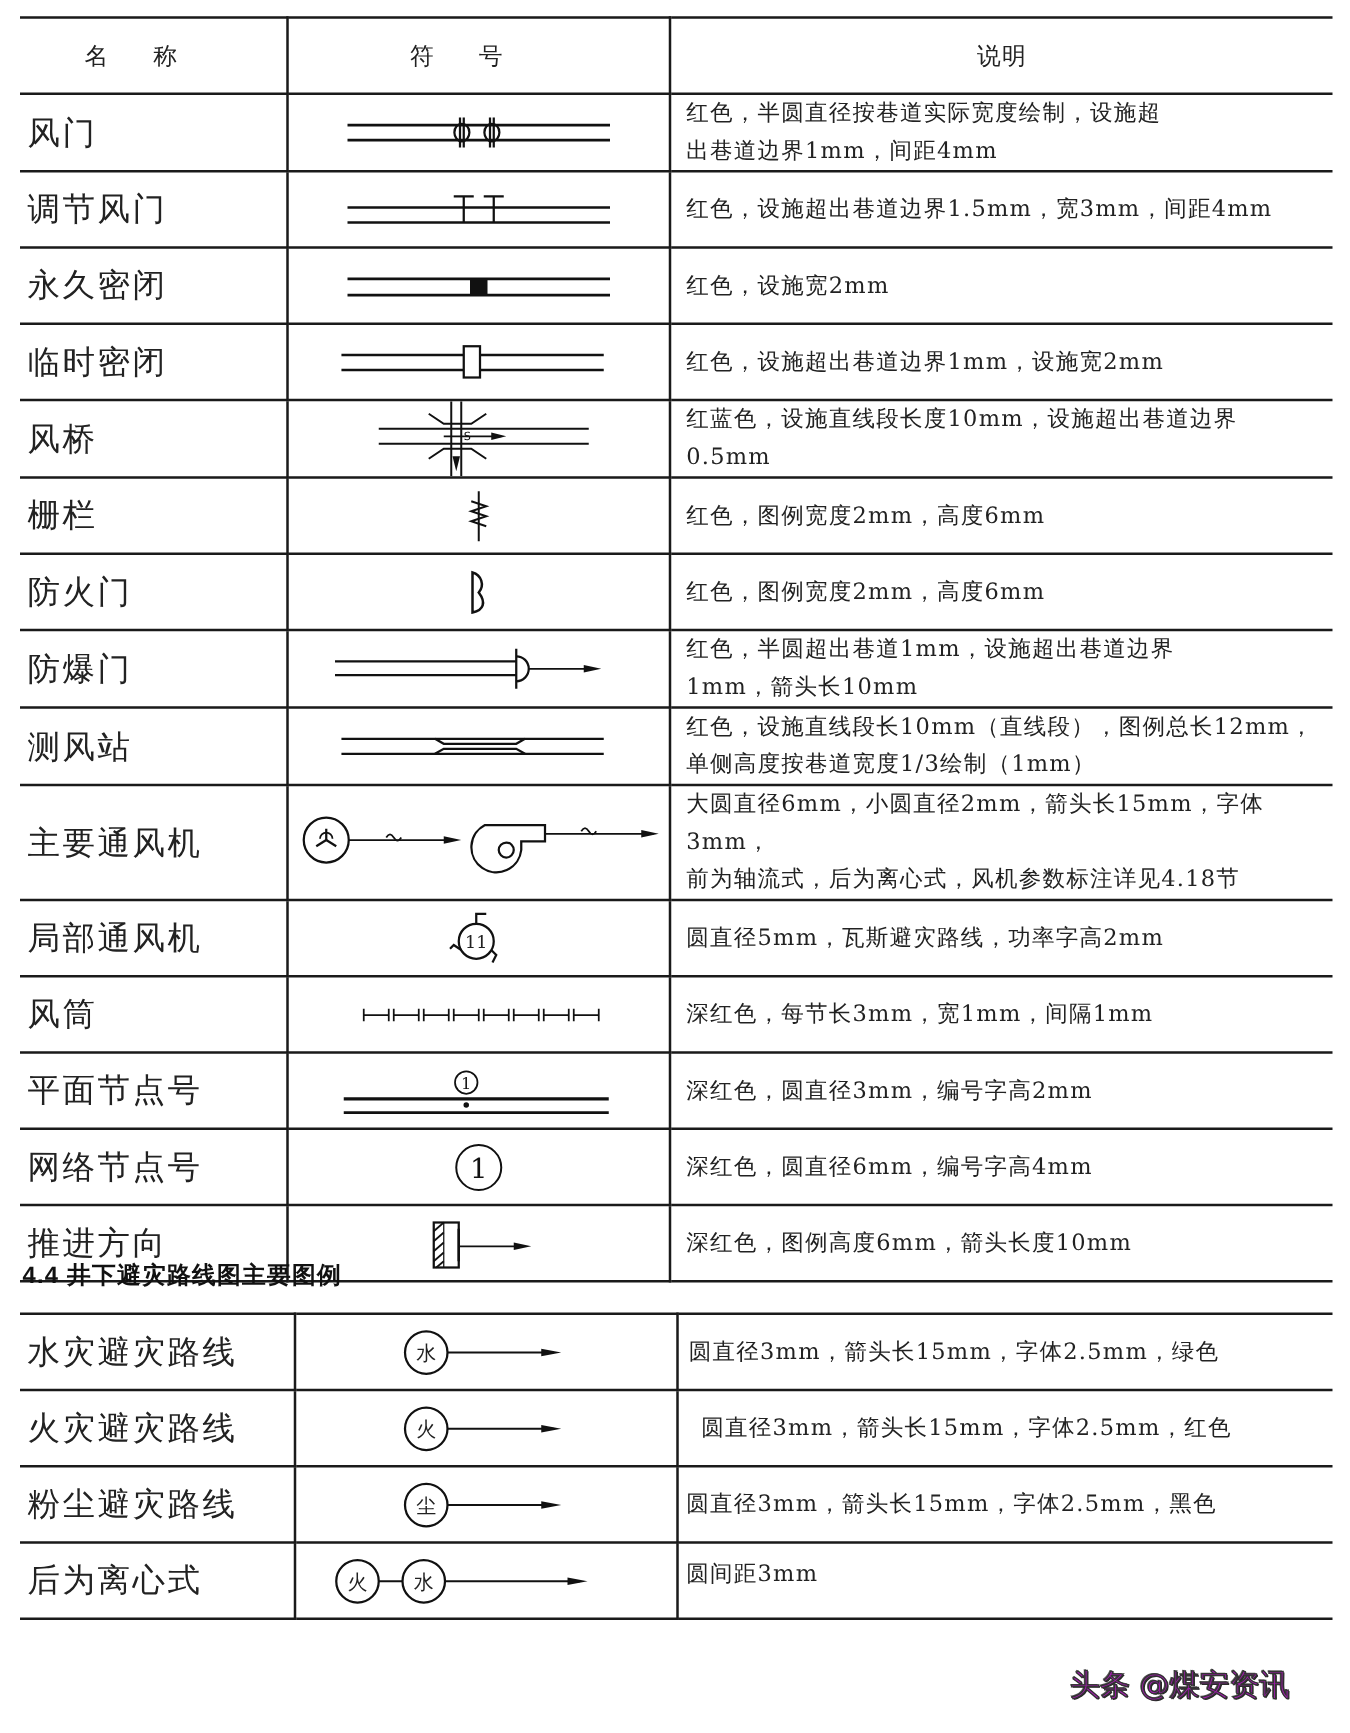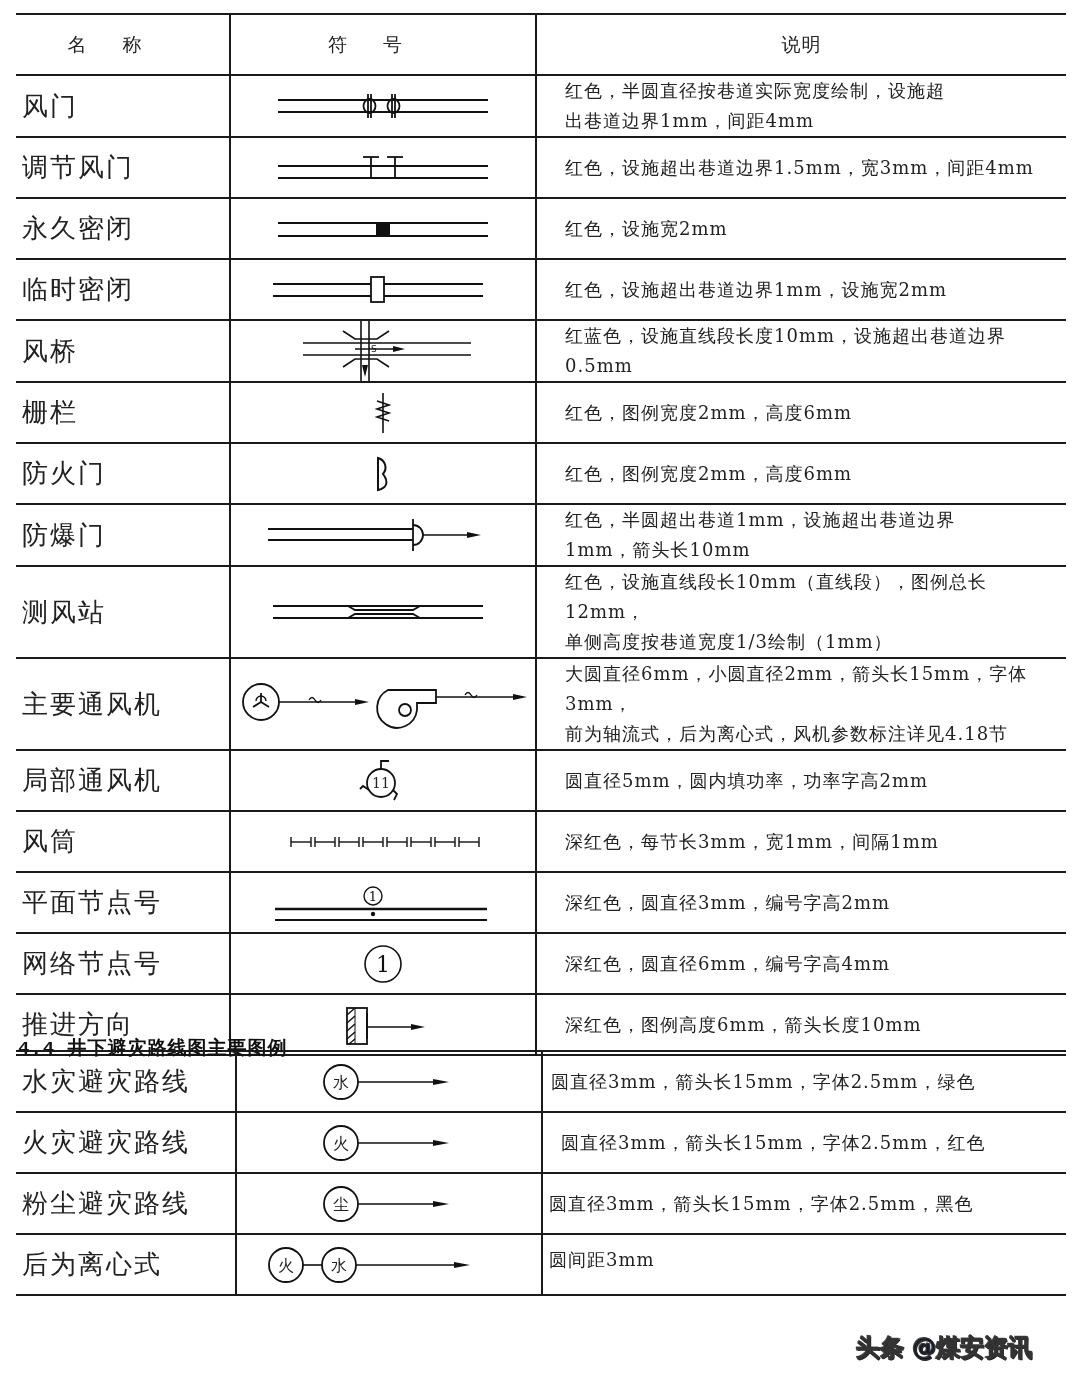--- a/index.html
+++ b/index.html
@@ -8,28 +8,28 @@
   .tbl { position:absolute; left:16px; width:1050px; border-collapse:collapse; table-layout:fixed; }
   .tbl td, .tbl th { border-top:2.5px solid #1a1a1a; border-bottom:2.5px solid #1a1a1a; padding:0; vertical-align:middle; }
   .tbl td.c1, .tbl th.c1 { width:213px; border-right:2.5px solid #1a1a1a; }
   .tbl td.c2, .tbl th.c2 { width:304px; border-right:2.5px solid #1a1a1a; }
   .tbl tr { height:61px; }
   #t1 { top:13px; }
   #t2 { top:1050px; }
   th { font-weight:normal; font-size:19px; letter-spacing:1px; }
   th.c1 span, th.c2 span { letter-spacing:36px; }
   td.c1 { font-size:26px; padding-left:6px; letter-spacing:2px; }
-  td.c3 { font-size:18px; padding-left:28px; line-height:30px; letter-spacing:1px; }
+  td.c3 { font-size:18px; padding-left:12px; line-height:30px; letter-spacing:1px; }
   td.c2 { text-align:center; }
   td.c2 svg { display:block; margin:0 auto; }
-  .section-title { position:absolute; left:18px; top:1035px; font-family:Liberation Mono, monospace;
+  .section-title { position:absolute; left:18px; top:1007px; font-family:Liberation Sans, sans-serif;
                    font-weight:bold; font-size:19px; letter-spacing:1px; color:#111; }
   .watermark { position:absolute; left:856px; top:1332px; font-family:"DejaVu Sans","Liberation Sans",sans-serif;
-               font-size:24px; color:#0f172a; -webkit-text-stroke:1px #333;
-               text-shadow:1px 1px 0 #222, -1px -1px 0 #555; letter-spacing:0px;font-weight:bold; }
+               font-size:24px; color:#a21caf; -webkit-text-stroke:1px #333;
+               text-shadow:1px 1px 0 #222, -1px -1px 0 #555; letter-spacing:0px; }
 </style>
 </head>
 <body>
 
 <table class="tbl" id="t1">
   <tbody>
       <tr>
     <th class="c1"><span>名称</span></th>
     <th class="c2"><span>符号</span></th>
     <th class="c3">说明</th>
@@ -229,21 +229,21 @@
         <g stroke="#111" stroke-width="1.8" fill="none">
           <circle cx="38" cy="30" r="14"></circle>
           <polyline points="38,16 38,8 46,8"></polyline>
           <polyline points="26,37 20,33 17,36"></polyline>
           <polyline points="50,37 54,41 51,47"></polyline>
         </g>
         <text x="38" y="35" font-size="14" text-anchor="middle" fill="#222" font-family="DejaVu Serif, serif">11</text>
       </svg>
     </td>
     <td class="c3">
-      <div>圆直径5mm，圆内填功率，功率字高2mm</div>
+      <div>圆直径5mm，瓦斯避灾路线，功率字高2mm</div>
     </td>
   </tr>
 
   <tr>
     <td class="c1">风筒</td>
     <td class="c2">
       <svg width="200" height="20" viewBox="0 0 200 20">
         <g stroke="#111" stroke-width="1.4">
           <line x1="8" y1="10" x2="28" y2="10"></line>
               <line x1="8" y1="5" x2="8" y2="15"></line>

